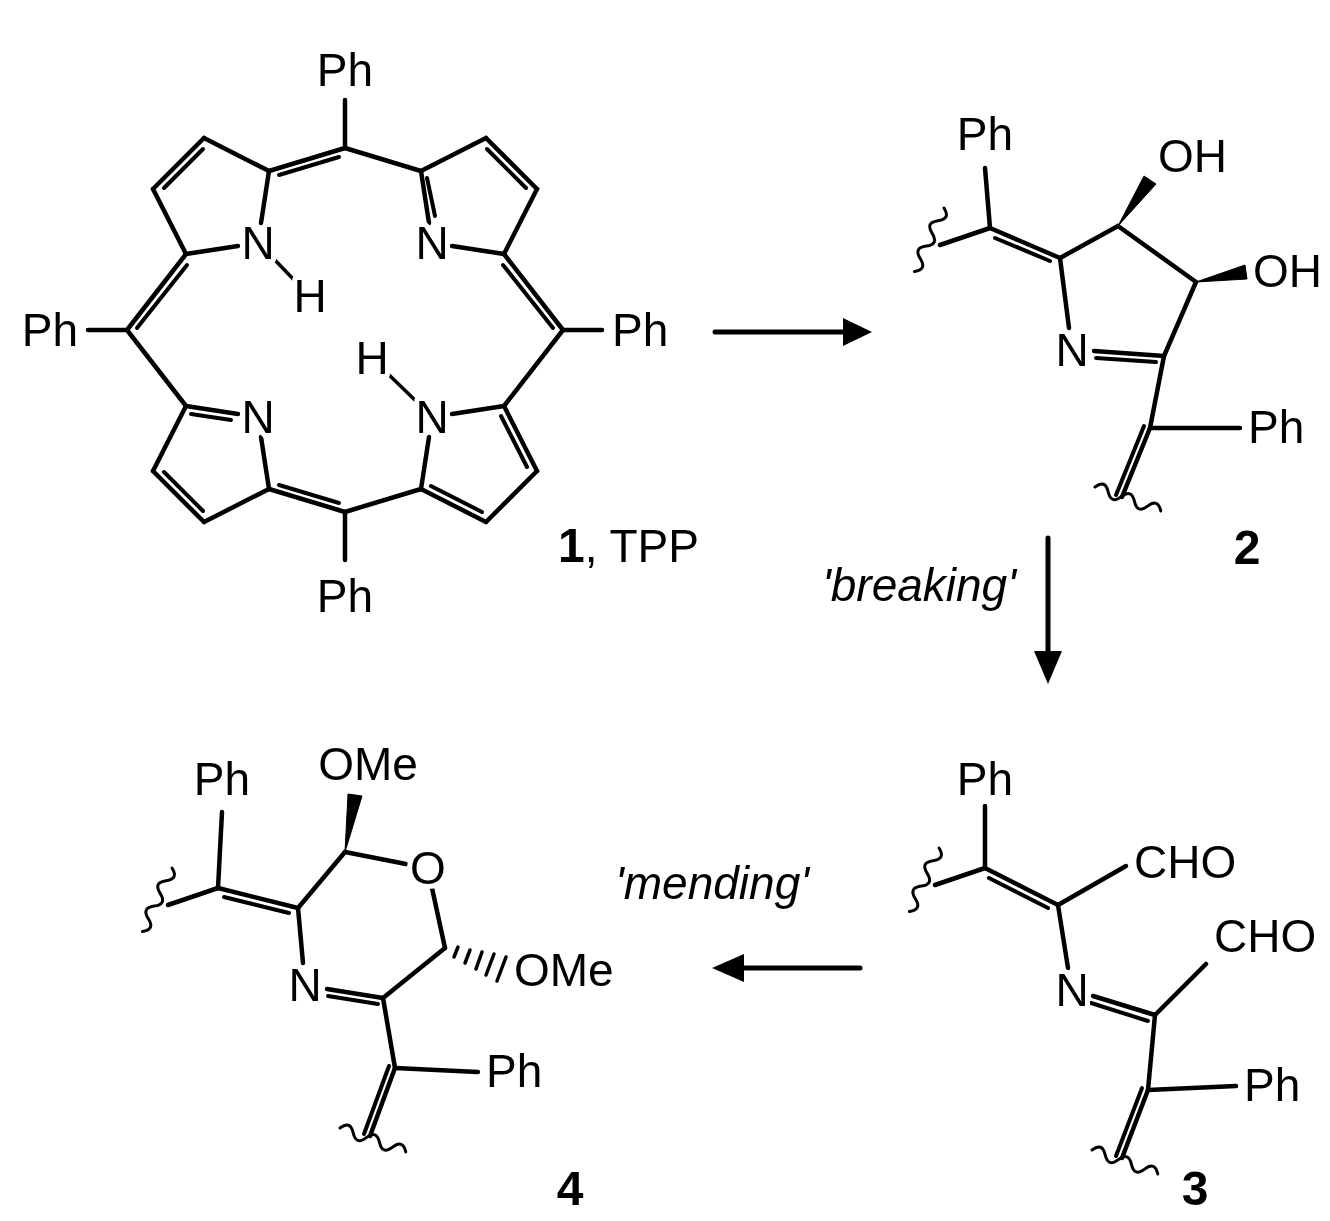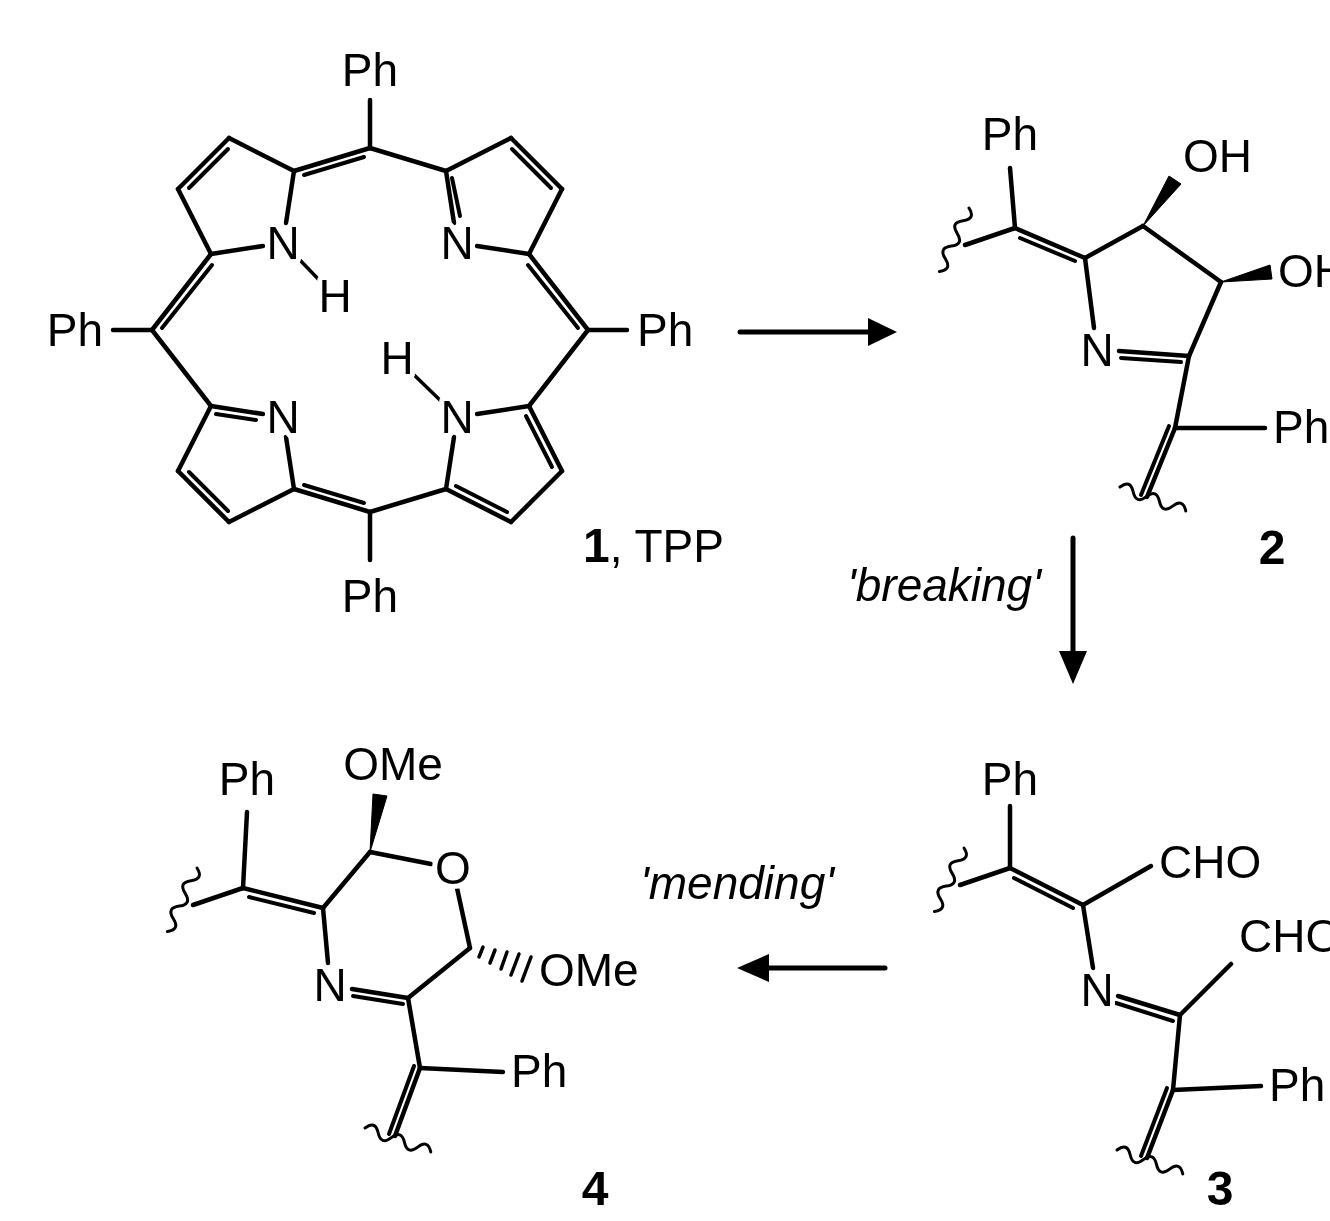--- a/index.html
+++ b/index.html
@@ -1,16 +1,16 @@
 <!DOCTYPE html>
 <html><head>
 <meta charset="utf-8">
 <style>
   html,body { margin:0; padding:0; background:#ffffff; }
-  .canvas { width:1058px; height:1221px; position:relative; background:#fff;margin-left:25px; }
+  .canvas { width:1058px; height:1221px; position:relative; background:#fff; }
   svg { display:block; }
   .bond { stroke:#000; stroke-width:4.5; stroke-linecap:round; fill:none; }
   .bond2 { stroke:#000; stroke-width:4; stroke-linecap:round; fill:none; }
   .thin { stroke:#000; stroke-width:3.5; stroke-linecap:round; fill:none; }
   .sq { stroke:#000; stroke-width:3; fill:none; stroke-linecap:round; }
   .wedge { fill:#000; stroke:#000; stroke-width:1; }
   .hash { stroke:#000; stroke-width:3.5; stroke-linecap:round; }
   .ashaft { stroke:#000; stroke-width:5; stroke-linecap:round; }
   .ahead { fill:#000; }
   text { font-family:"Liberation Sans", sans-serif; fill:#000; }

